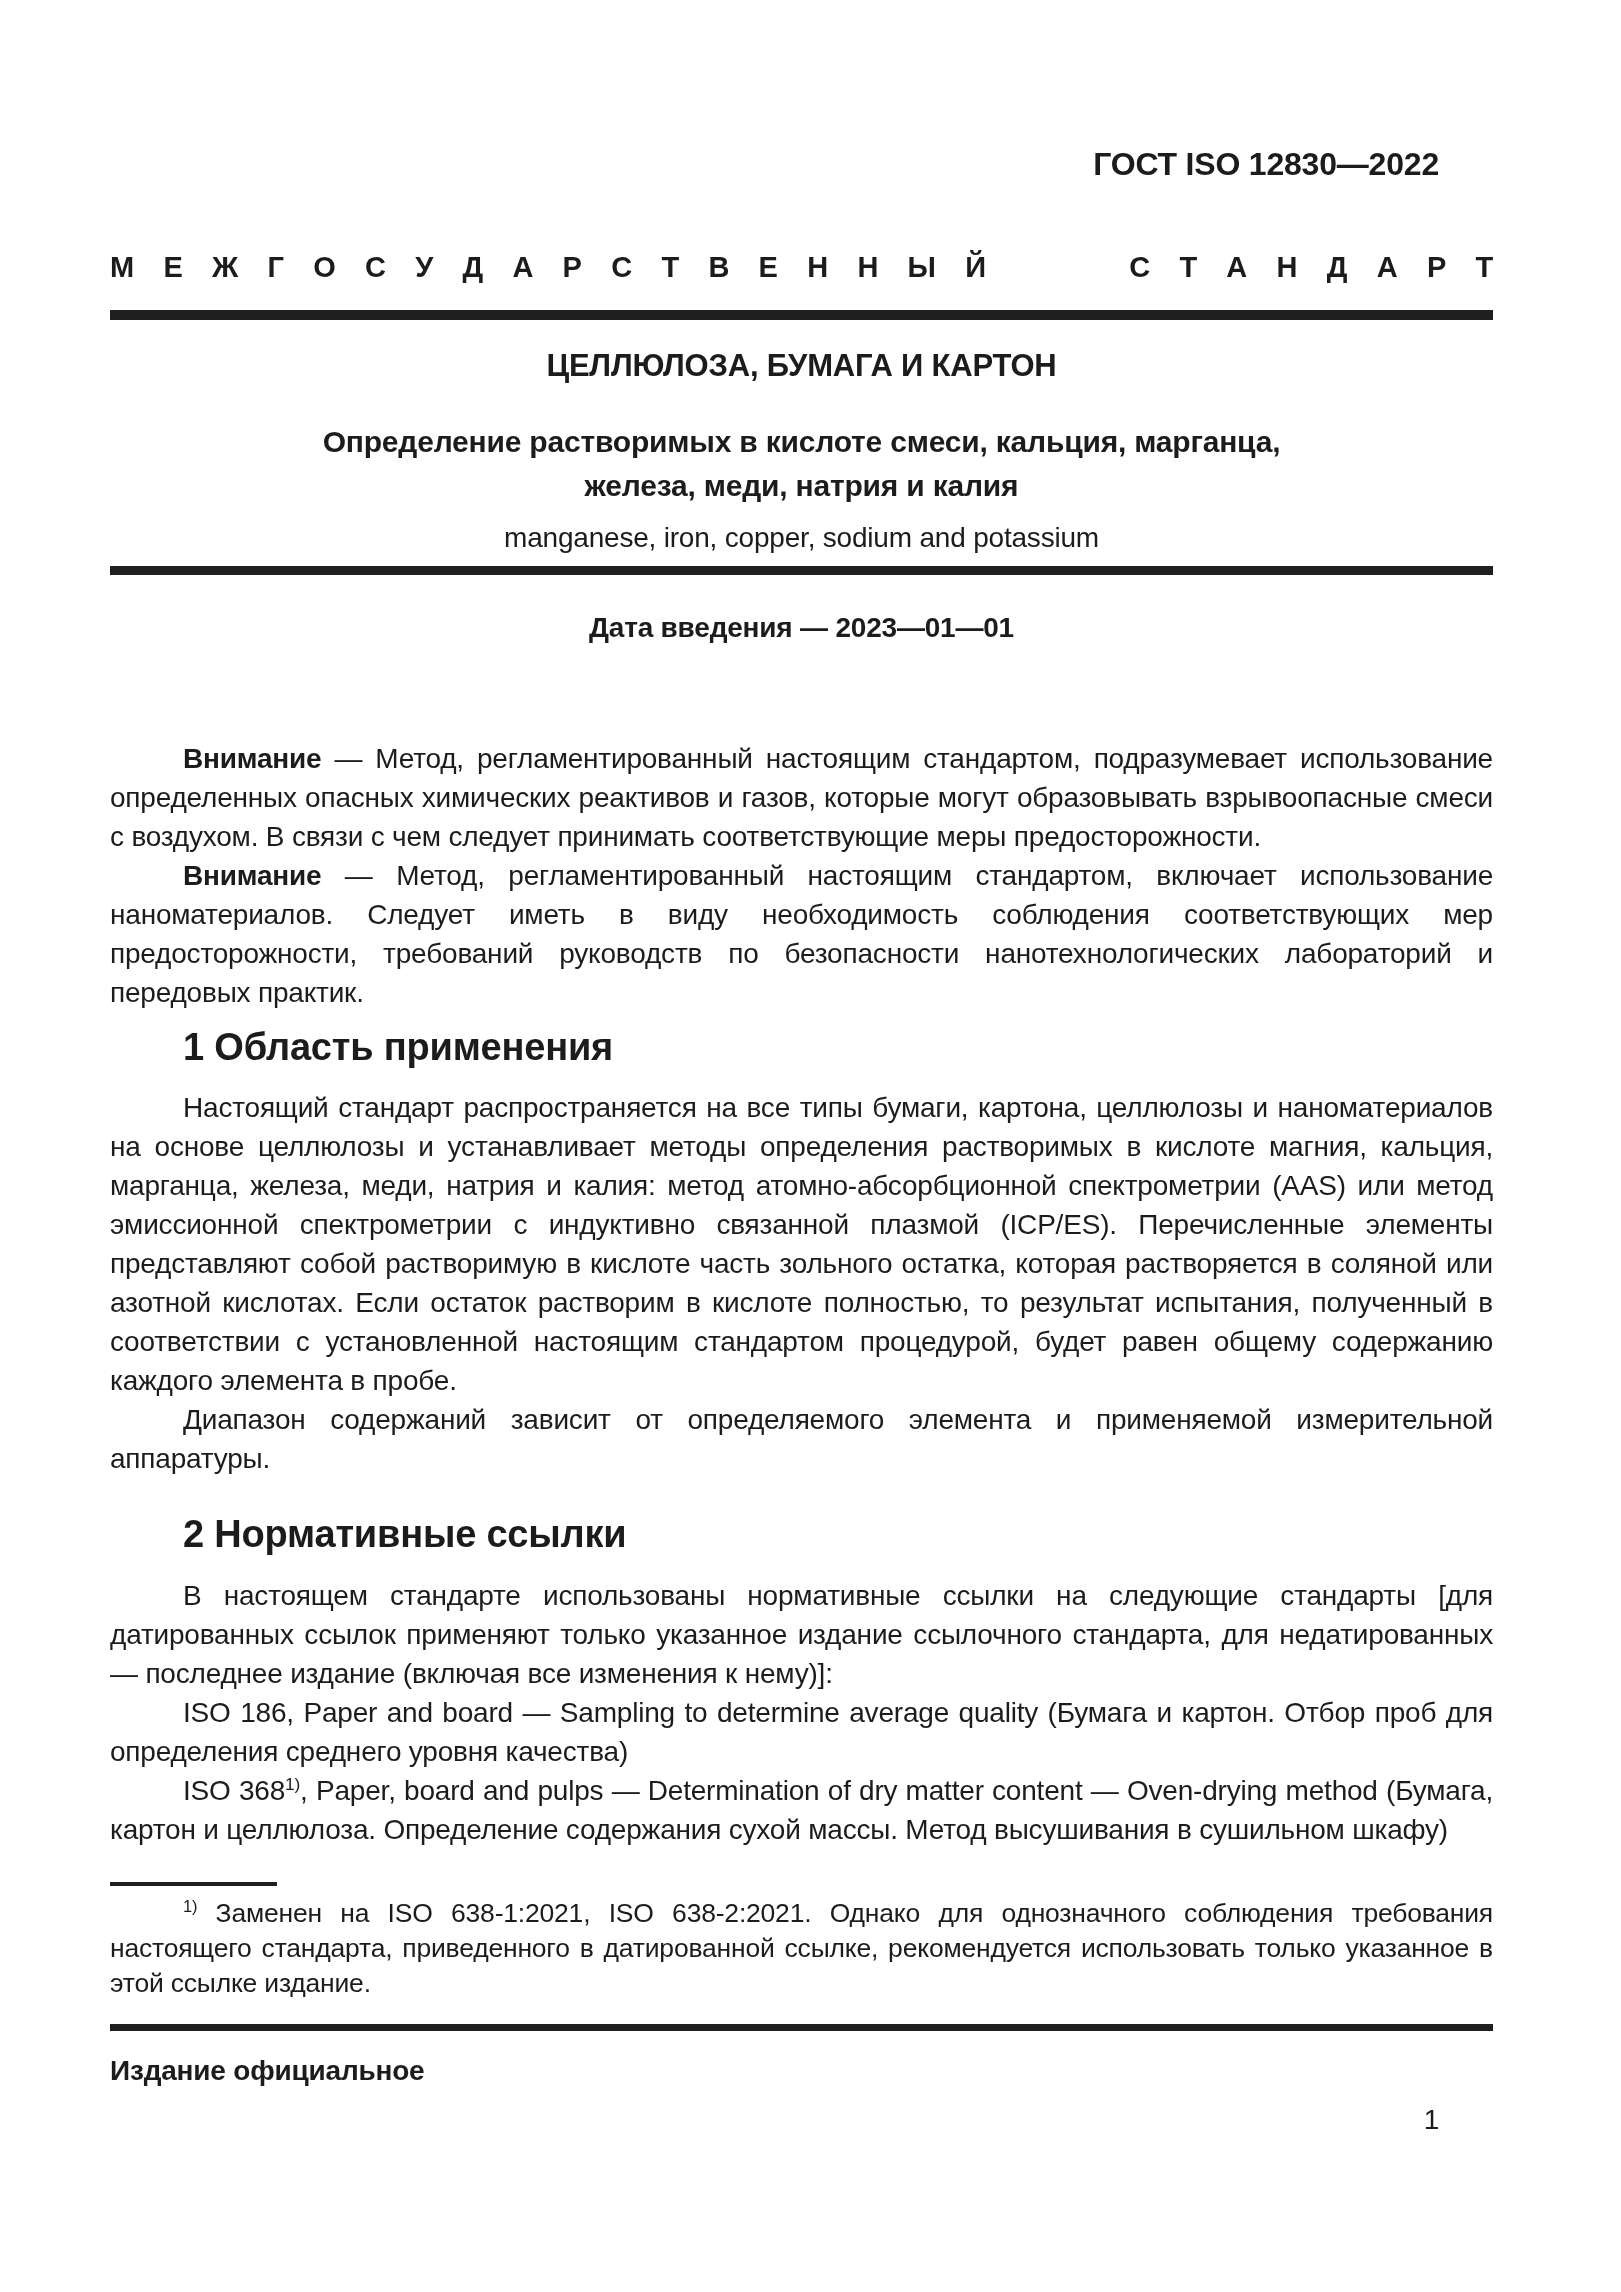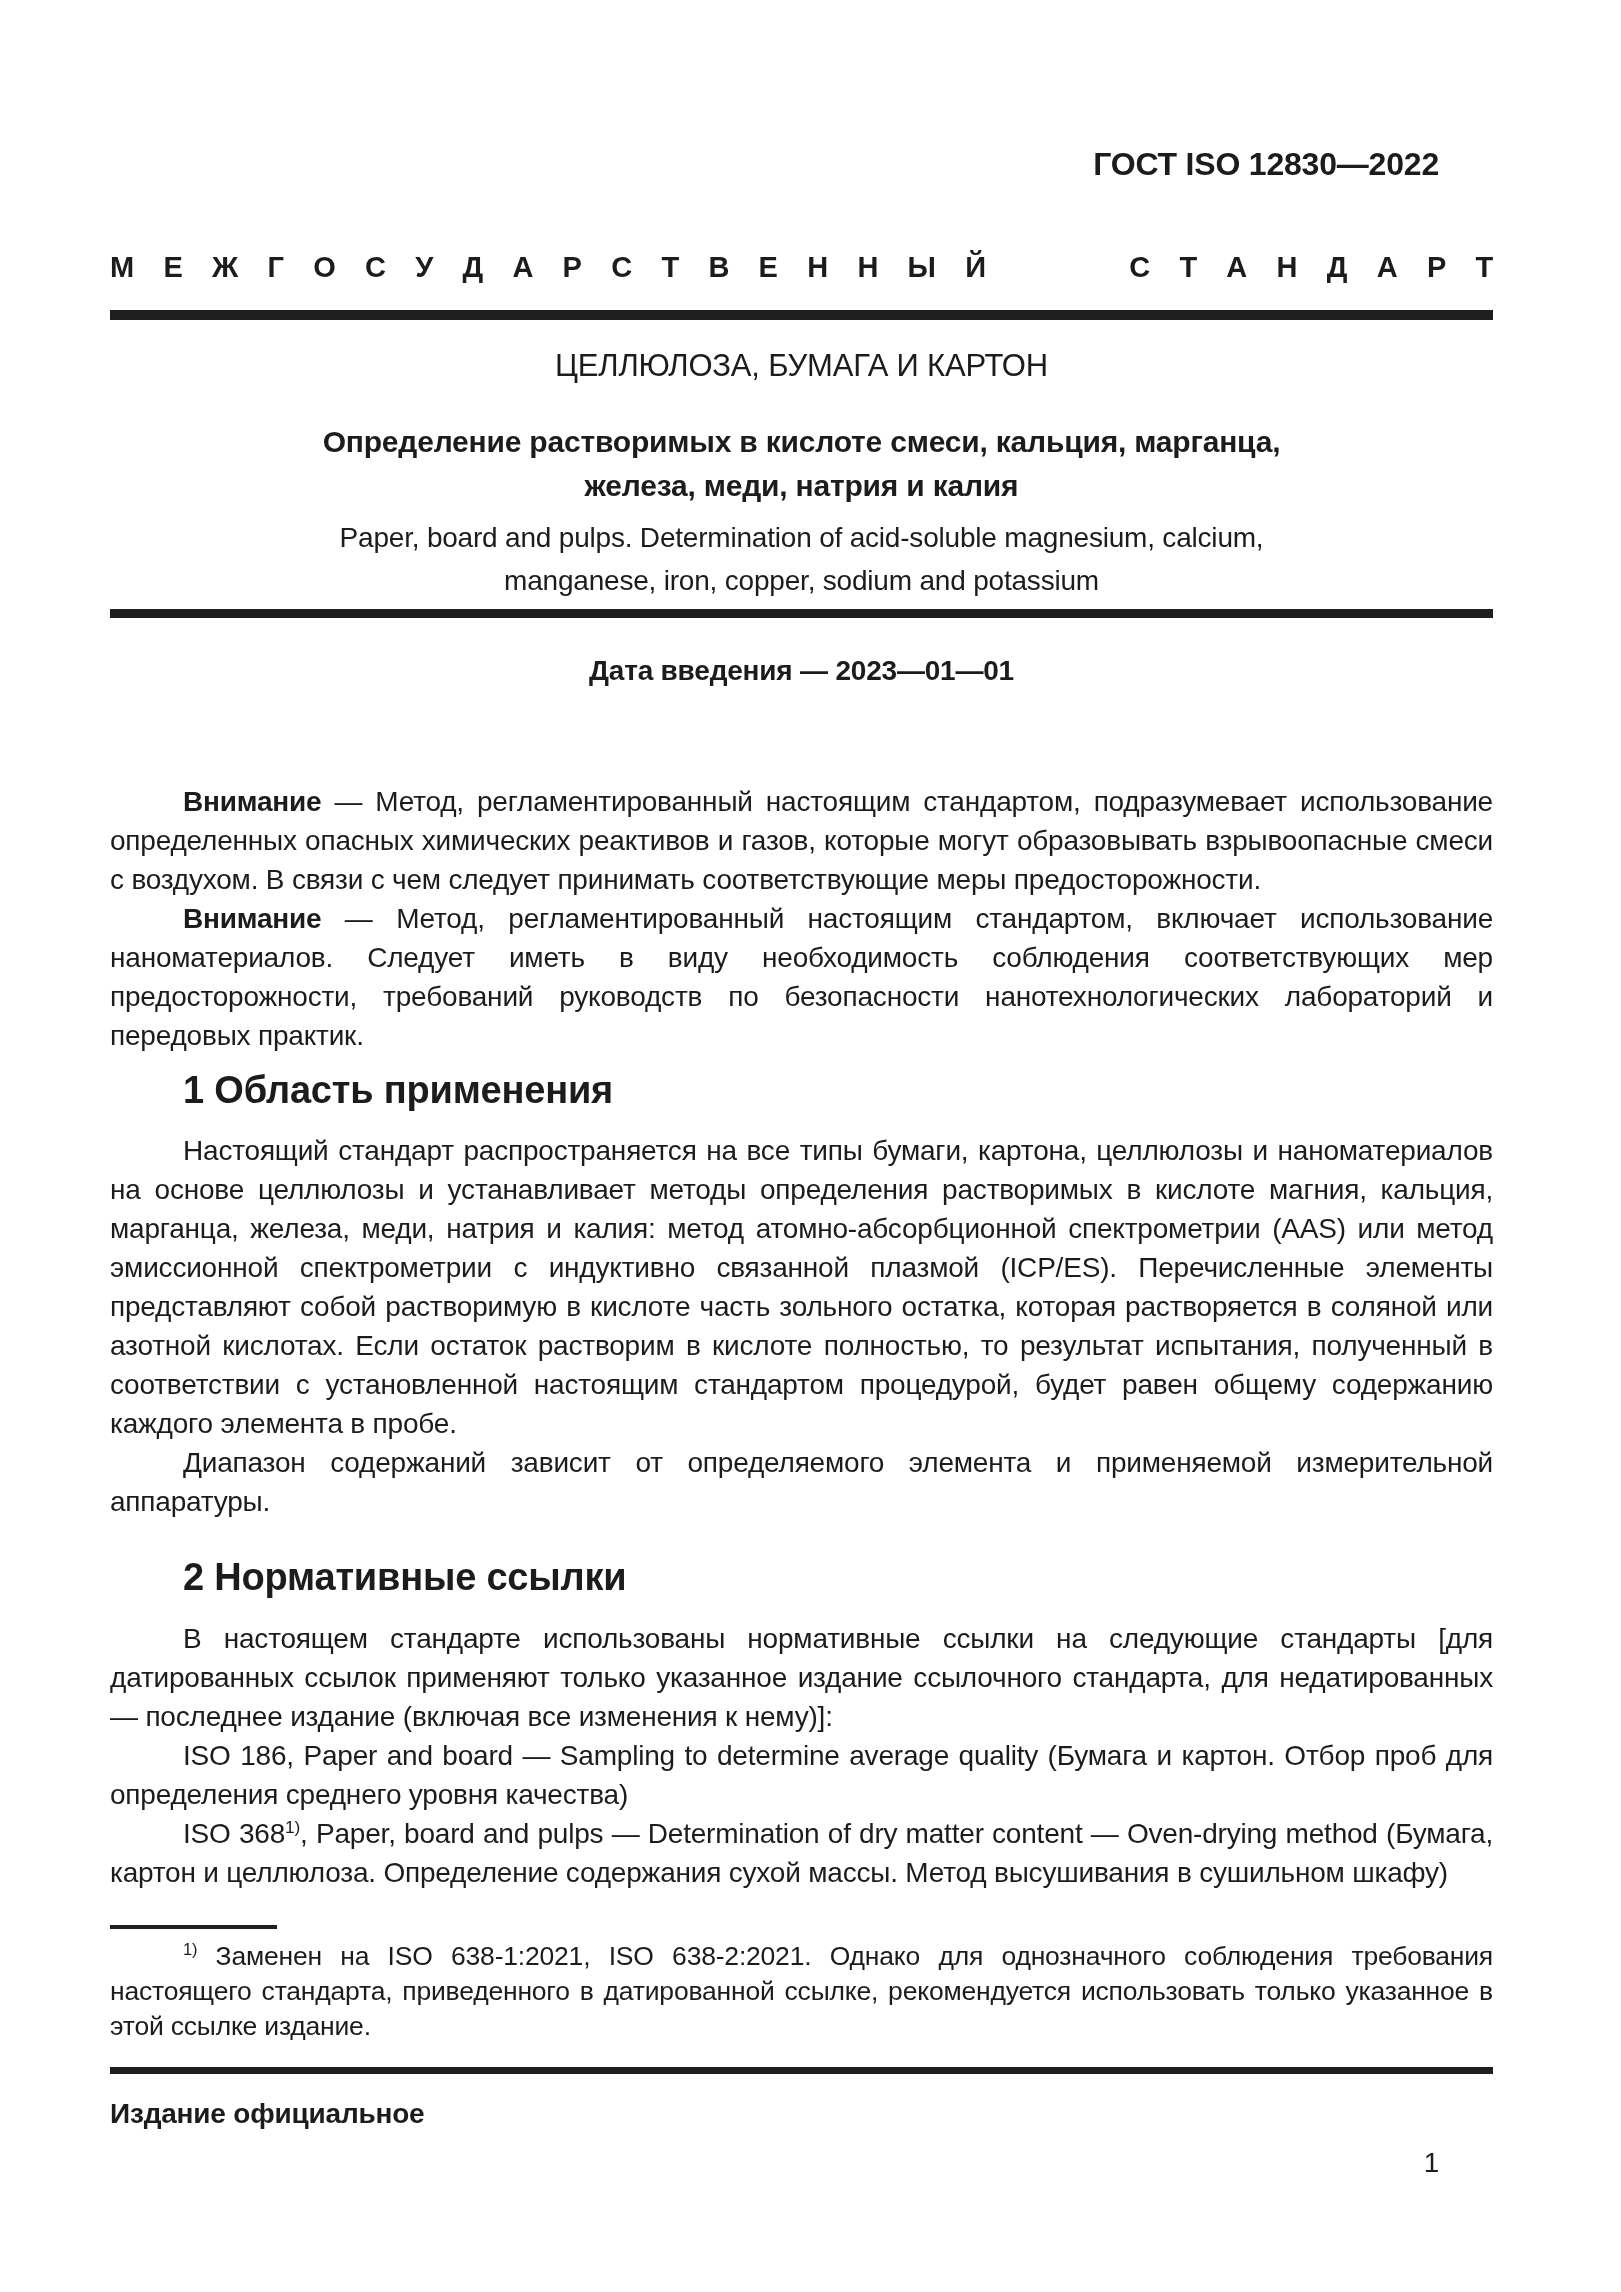--- a/index.html
+++ b/index.html
@@ -31,21 +31,21 @@
     white-space: nowrap;
     gap: 32px;
   }
   .rule { background: #1f1f1f; }
   .rule-thick { margin-top: 23.5px; height: 10.8px; }
   .rule-mid   { margin-top: 7.8px;  height: 8.8px; }
   .rule-bottom{ margin-top: 23.5px; height: 6.9px; }
   h1.title-ru {
     margin: 25.5px 0 0 0;
     text-align: center;
-    font-size: 31px; font-weight: normal;
+    font-size: 31px; font-weight: bold;
     line-height: 39px;
   }
   .subtitle-ru {
     margin-top: 35px;
     text-align: center;
     font-size: 30px; font-weight: bold;
     line-height: 44px;
   }
   .title-en {
     margin-top: 7.8px;
@@ -112,21 +112,20 @@
   <div class="rule rule-thick"></div>
 
   <h1 class="title-ru">ЦЕЛЛЮЛОЗА, БУМАГА И КАРТОН</h1>
 
   <div class="subtitle-ru">
     <div>Определение растворимых в кислоте смеси, кальция, марганца,</div>
     <div>железа, меди, натрия и калия</div>
   </div>
 
   <div class="title-en">
-    <div>Paper, board and pulps. Determination of acid-soluble magnesium, calcium,</div>
     <div>manganese, iron, copper, sodium and potassium</div>
   </div>
 
   <div class="rule rule-mid"></div>
 
   <div class="date-line">Дата введения — 2023—01—01</div>
 
   <div class="warnings">
     <p class="body"><b>Внимание</b><span> — Метод, регламентированный настоящим стандартом, подразумевает использование определенных опасных химических реактивов и газов, которые могут образовывать взрывоопасные смеси с воздухом. В связи с чем следует принимать соответствующие меры предосторожности.</span></p>
     <p class="body"><b>Внимание</b><span> — Метод, регламентированный настоящим стандартом, включает использование наноматериалов. Следует иметь в виду необходимость соблюдения соответствующих мер предосторожности, требований руководств по безопасности нанотехнологических лабораторий и передовых практик.</span></p>

